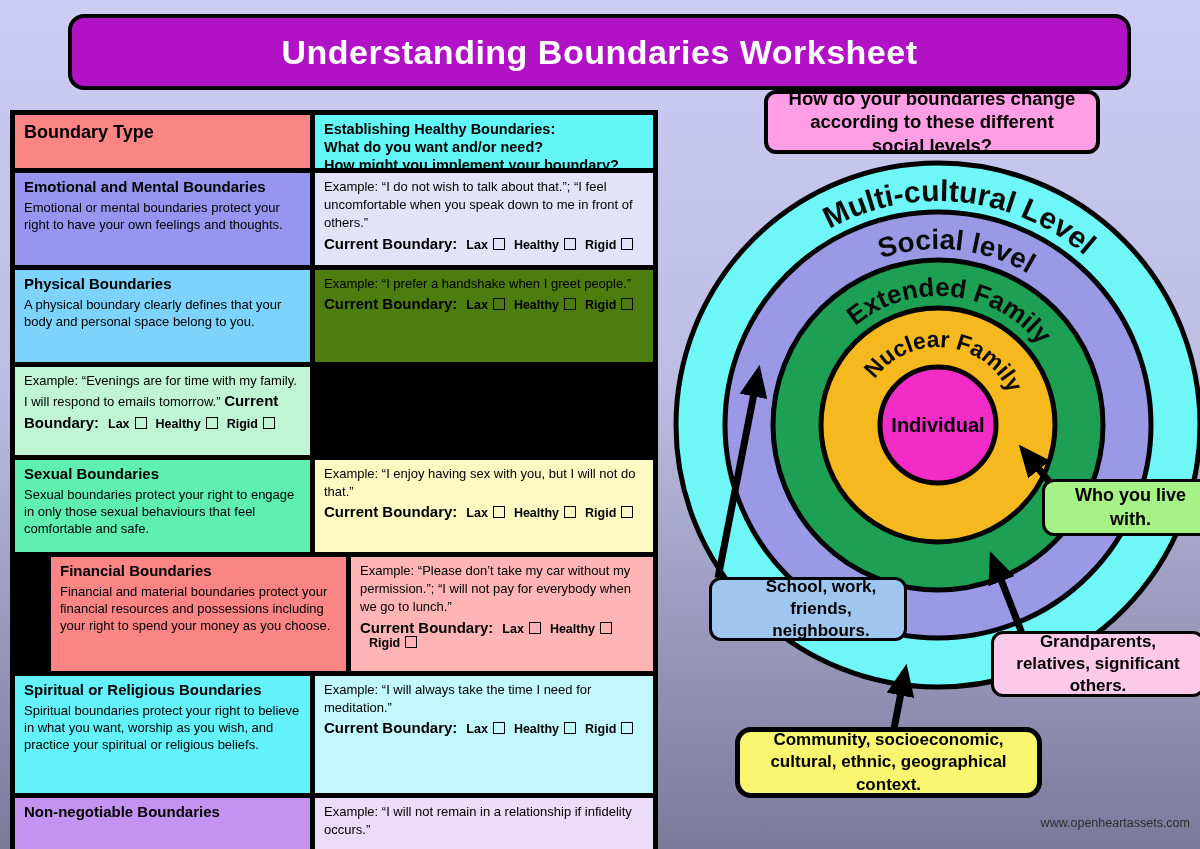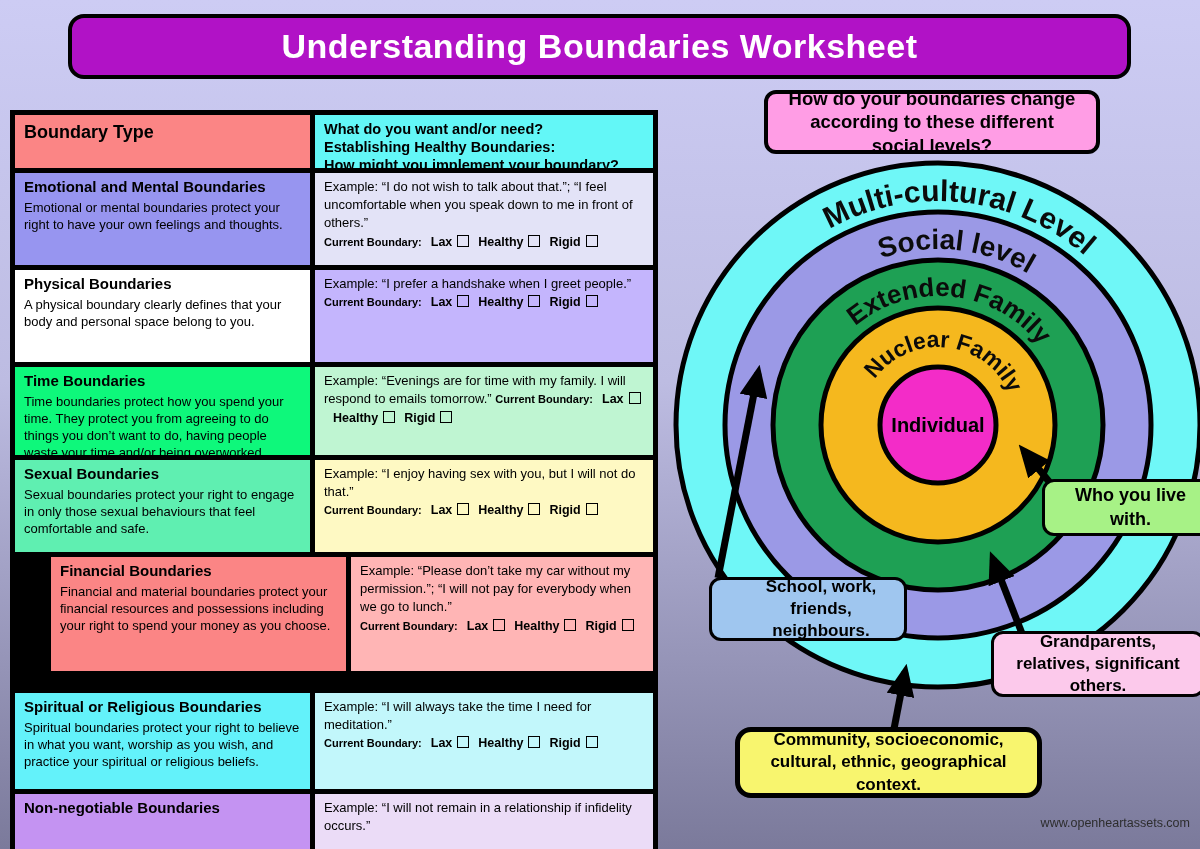--- a/index.html
+++ b/index.html
@@ -4,39 +4,39 @@
 <style>
   * { box-sizing: border-box; margin: 0; padding: 0; }
   html,body { width:1200px; height:849px; }
   body { font-family: "Liberation Sans", sans-serif; }
   .page {
     position: relative; width: 1200px; height: 849px; overflow: hidden;
     background: linear-gradient(180deg, #CDCCF4 0%, #BDBCE2 45%, #7B7A9B 100%);
   }
   
   .title-bar {
-    position: absolute; left: 68px; top: 14px; width: 1063px; height: 65px;
+    position: absolute; left: 68px; top: 14px; width: 1063px; height: 76px;
     background: #B112C6; border: 4px solid #000; border-radius: 16px;
     display: flex; align-items: center; justify-content: center;
   }
   .title-bar h1 { color: #fff; font-size: 34px; font-weight: bold; letter-spacing: .5px; }
   
   .btable {
     position: absolute; left: 10px; top: 110px; width: 648px;
     background: #000; padding: 5px; display: flex; flex-direction: column; gap: 5px;
   }
   .t-row { display: grid; grid-template-columns: 295px 1fr; gap: 5px; }
   .t-left, .t-right { padding: 5px 9px; overflow: hidden; }
   .hdr-left { font-size: 18px; font-weight: bold; padding-top: 7px; }
   .hdr-right div { font-size: 14.5px; font-weight: bold; line-height: 1.25; }
   .b-title { font-size: 15px; font-weight: bold; line-height: 1.25; margin-bottom: 2px; }
   .b-desc { font-size: 13px; line-height: 1.32; }
   .ex { font-size: 13px; line-height: 1.4; }
   .cb-line { font-size: 12.5px; margin-top: 2px; }
-  .cb-lbl { font-weight: bold; font-size: 11px; }
+  .cb-lbl { font-weight: bold; font-size: 15px; }
   .cb-word { font-weight: bold; font-size: 12.5px; margin-left: 9px; }
   .box {
     display: inline-block; width: 12px; height: 12px;
     border: 1.6px solid #000; background: transparent;
     vertical-align: -1px; margin-left: 5px;
   }
   
   .question-box {
     position: absolute; left: 764px; top: 90px; width: 336px; height: 64px;
     background: #FF9DE5; border: 4px solid #000; border-radius: 12px;
@@ -66,51 +66,47 @@
 <div class="page">
 
   <div class="title-bar">
     <h1>Understanding Boundaries Worksheet</h1>
   </div>
 
   <div class="btable">
     <div class="t-row" style="height:53px">
       <div class="t-left hdr-left" style="background: rgb(251, 133, 133);">Boundary Type</div>
       <div class="t-right hdr-right" style="background: rgb(99, 247, 247);">
+        <div>Establishing Healthy Boundaries:</div>
         <div>What do you want and/or need?</div>
-        <div>Establishing Healthy Boundaries:</div>
         <div>How might you implement your boundary?</div>
       </div>
     </div>
 
   <div class="t-row" style="height: 92px;">
         <div class="t-left" style="background: rgb(151, 149, 240);">
           <div class="b-title">Emotional and Mental Boundaries</div>
           <div class="b-desc">Emotional or mental boundaries protect your right to have your own feelings and thoughts.</div>
         </div>
         <div class="t-right" style="background: rgb(227, 227, 247);">
           <div class="ex">Example: “I do not wish to talk about that.”; “I feel uncomfortable when you speak down to me in front of others.”</div>
           <div class="cb-line"><span class="cb-lbl">Current Boundary:</span><span class="cb-word">Lax</span><span class="box"></span><span class="cb-word">Healthy</span><span class="box"></span><span class="cb-word">Rigid</span><span class="box"></span></div>
         </div>
       </div>
       <div class="t-row" style="height: 92px;">
-        <div class="t-left" style="background: #ffffff;">
+        <div class="t-left" style="background: #7dd3fc;">
           <div class="b-title">Physical Boundaries</div>
           <div class="b-desc">A physical boundary clearly defines that your body and personal space belong to you.</div>
         </div>
-        <div class="t-right" style="background: #c4b5fd;">
+        <div class="t-right" style="background: #4d7c0f;">
           <div class="ex">Example: “I prefer a handshake when I greet people.”</div>
           <div class="cb-line"><span class="cb-lbl">Current Boundary:</span><span class="cb-word">Lax</span><span class="box"></span><span class="cb-word">Healthy</span><span class="box"></span><span class="cb-word">Rigid</span><span class="box"></span></div>
         </div>
       </div>
       <div class="t-row" style="height: 88px;">
-        <div class="t-left" style="background: rgb(14, 248, 123);">
-          <div class="b-title">Time Boundaries</div>
-          <div class="b-desc">Time boundaries protect how you spend your time. They protect you from agreeing to do things you don’t want to do, having people waste your time and/or being overworked.</div>
-        </div>
         <div class="t-right" style="background: rgb(191, 245, 210);">
           <div class="ex">Example: “Evenings are for time with my family. I will respond to emails tomorrow.” <span class="cb-line"><span class="cb-lbl">Current Boundary:</span><span class="cb-word">Lax</span><span class="box"></span><span class="cb-word">Healthy</span><span class="box"></span><span class="cb-word">Rigid</span><span class="box"></span></span></div>
         </div>
       </div>
       <div class="t-row" style="height: 92px;">
         <div class="t-left" style="background: rgb(95, 239, 177);">
           <div class="b-title">Sexual Boundaries</div>
           <div class="b-desc">Sexual boundaries protect your right to engage in only those sexual behaviours that feel comfortable and safe.</div>
         </div>
         <div class="t-right" style="background: #fef9c3;">
@@ -121,21 +117,21 @@
       <div class="t-row" style="height: 114px; margin-left: 36px;">
         <div class="t-left" style="background: rgb(251, 133, 133);">
           <div class="b-title">Financial Boundaries</div>
           <div class="b-desc">Financial and material boundaries protect your financial resources and possessions including your right to spend your money as you choose.</div>
         </div>
         <div class="t-right" style="background: rgb(255, 181, 181);">
           <div class="ex">Example: “Please don’t take my car without my permission.”; “I will not pay for everybody when we go to lunch.”</div>
           <div class="cb-line"><span class="cb-lbl">Current Boundary:</span><span class="cb-word">Lax</span><span class="box"></span><span class="cb-word">Healthy</span><span class="box"></span><span class="cb-word">Rigid</span><span class="box"></span></div>
         </div>
       </div>
-      <div class="t-row" style="height: 96px; margin-top: 17px;">
+      <div class="t-row" style="height: 117px;">
         <div class="t-left" style="background: rgb(99, 242, 250);">
           <div class="b-title">Spiritual or Religious Boundaries</div>
           <div class="b-desc">Spiritual boundaries protect your right to believe in what you want, worship as you wish, and practice your spiritual or religious beliefs.</div>
         </div>
         <div class="t-right" style="background: rgb(194, 247, 251);">
           <div class="ex">Example: “I will always take the time I need for meditation.”</div>
           <div class="cb-line"><span class="cb-lbl">Current Boundary:</span><span class="cb-word">Lax</span><span class="box"></span><span class="cb-word">Healthy</span><span class="box"></span><span class="cb-word">Rigid</span><span class="box"></span></div>
         </div>
       </div>
       <div class="t-row" style="height: 86px;">

